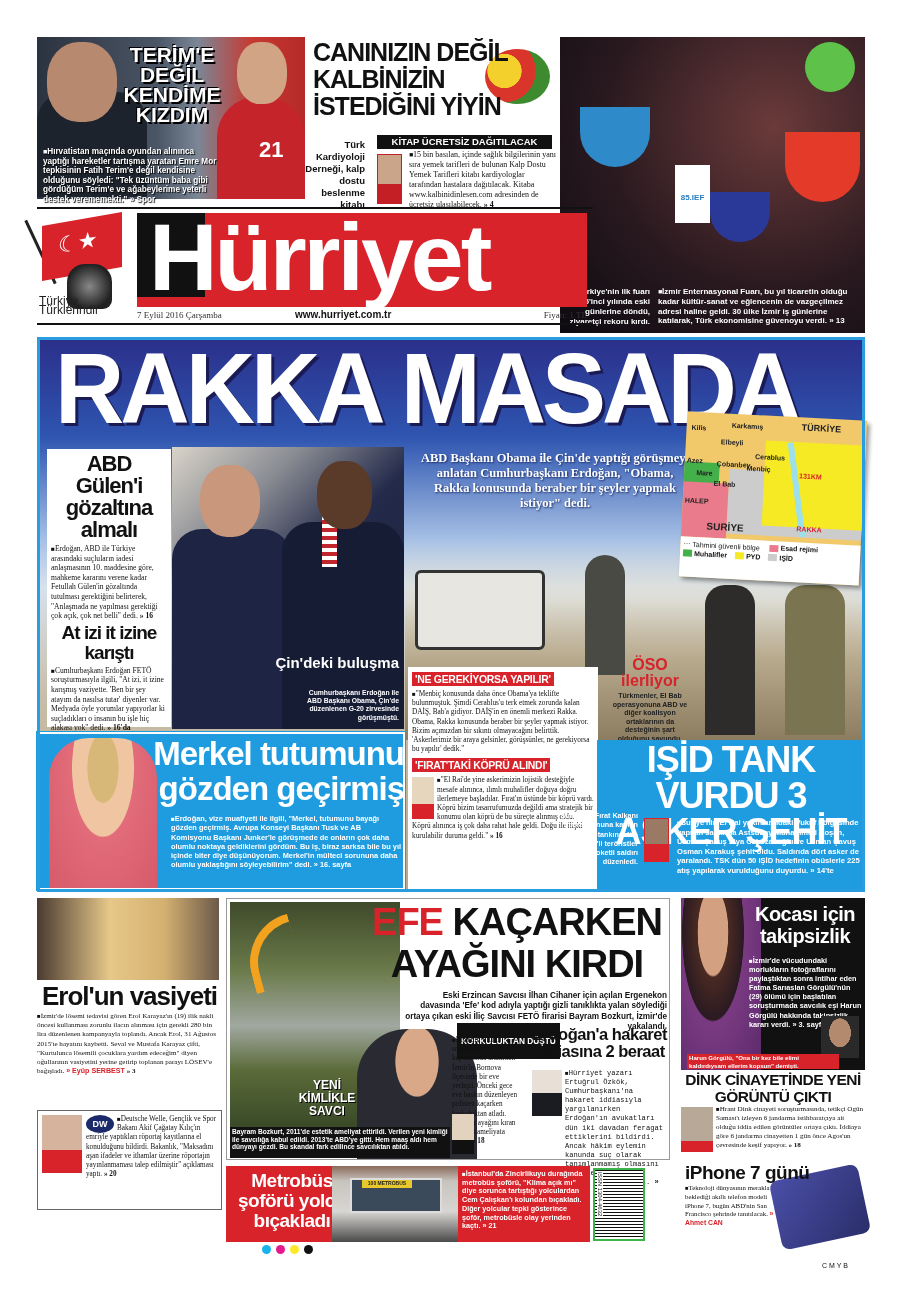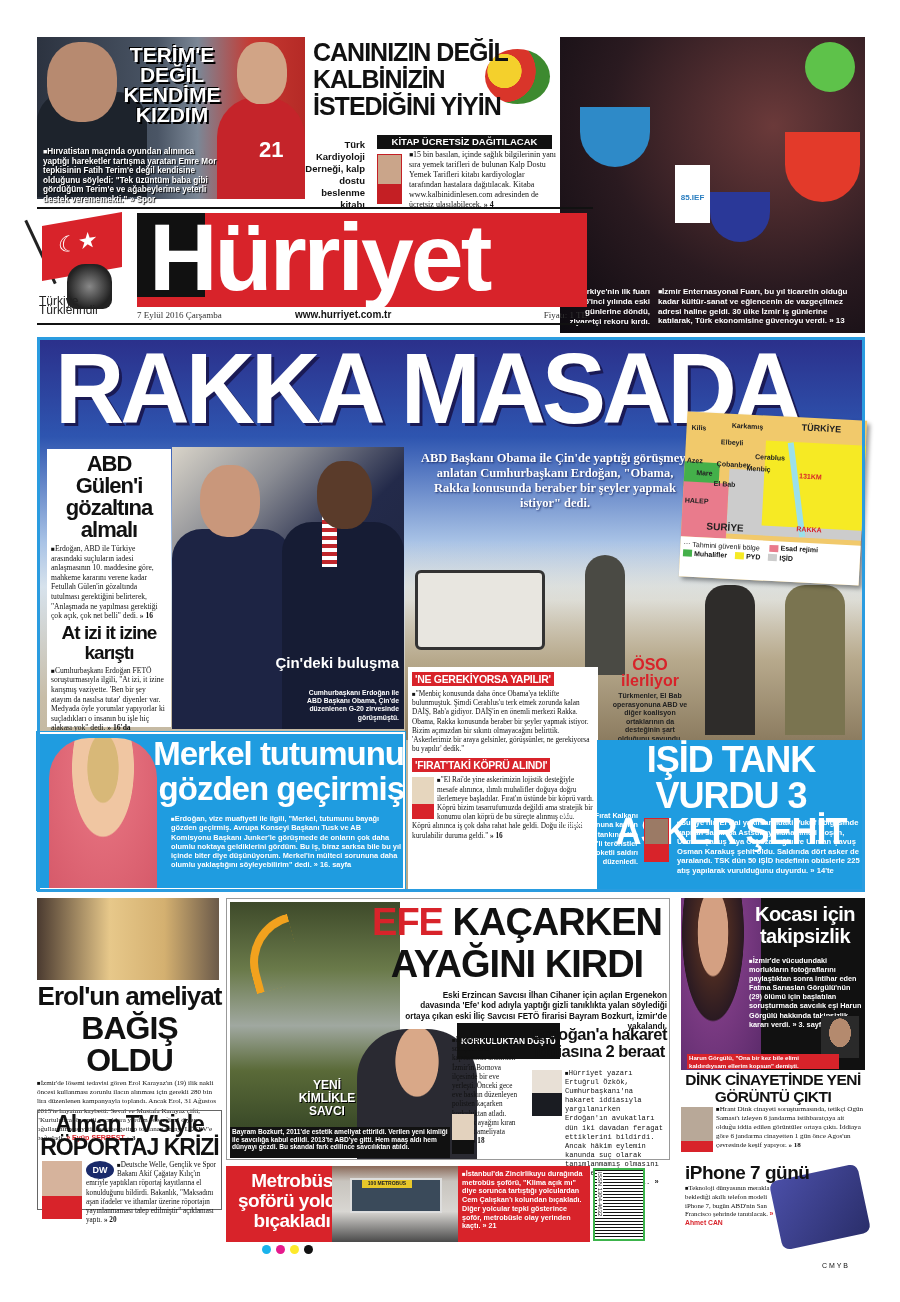--- a/index.html
+++ b/index.html
@@ -272,27 +272,25 @@
 <div id="merkel" class="abs">
   <div class="img"></div>
   <div class="hl">Merkel tutumunu gözden geçirmiş</div>
   <div class="txt"><span class="bul">Erdoğan, vize muafiyeti ile ilgili, "Merkel, tutumunu bayağı gözden geçirmiş. Avrupa Konseyi Başkanı Tusk ve AB Komisyonu Başkanı Junker'le görüşmede de onların çok daha olumlu noktaya geldiklerini gördüm. Bu iş, biraz sarksa bile bu yıl içinde biter diye düşünüyorum. Merkel'in mülteci sorununa daha olumlu yaklaştığını söyleyebilirim" dedi.</span> <span class="arr">» 16. sayfa</span></div>
 </div>
 
 <div class="abs blueframe"></div>
 
 <div id="erol" class="abs">
   <div class="img"></div>
-  <h2>Erol'un ameliyat</h2>
-  <h2 class="big">BAĞIŞ OLDU</h2>
+  <h2>Erol'un vasiyeti</h2>
   <p><span class="bul">İzmir'de lösemi tedavisi gören Erol Karayaz'ın (19) ilik nakli öncesi kullanması zorunlu ilacın alınması için gerekli 280 bin lira düzenlenen kampanyayla toplandı. Ancak Erol, 31 Ağustos 2015'te hayatını kaybetti. Seval ve Mustafa Karayaz çifti, "Kurtulunca lösemili çocuklara yardım edeceğim" diyen oğullarının vasiyetini yerine getirip toplanan parayı LÖSEV'e bağışladı.</span> <span class="red">» Eyüp SERBEST</span> <span class="arr">» 3</span></p>
 </div>
 
 <div id="alman" class="abs">
-  <h2>Alman TV'siyle RÖPORTAJ KRİZİ</h2>
   <div class="por"></div>
   <div class="dw">DW</div>
   <p><span class="bul">Deutsche Welle, Gençlik ve Spor Bakanı Akif Çağatay Kılıç'ın emriyle yaptıkları röportaj kayıtlarına el konulduğunu bildirdi. Bakanlık, "Maksadını aşan ifadeler ve ithamlar üzerine röportajın yayınlanmaması talep edilmiştir" açıklaması yaptı.</span> <span class="arr">» 20</span></p>
 </div>
 
 <div id="efe" class="abs">
   <div class="img"></div>
   <div class="arrow"></div>
   <div class="man"></div>
   <div class="yeni">YENİ KİMLİKLE SAVCI</div>

